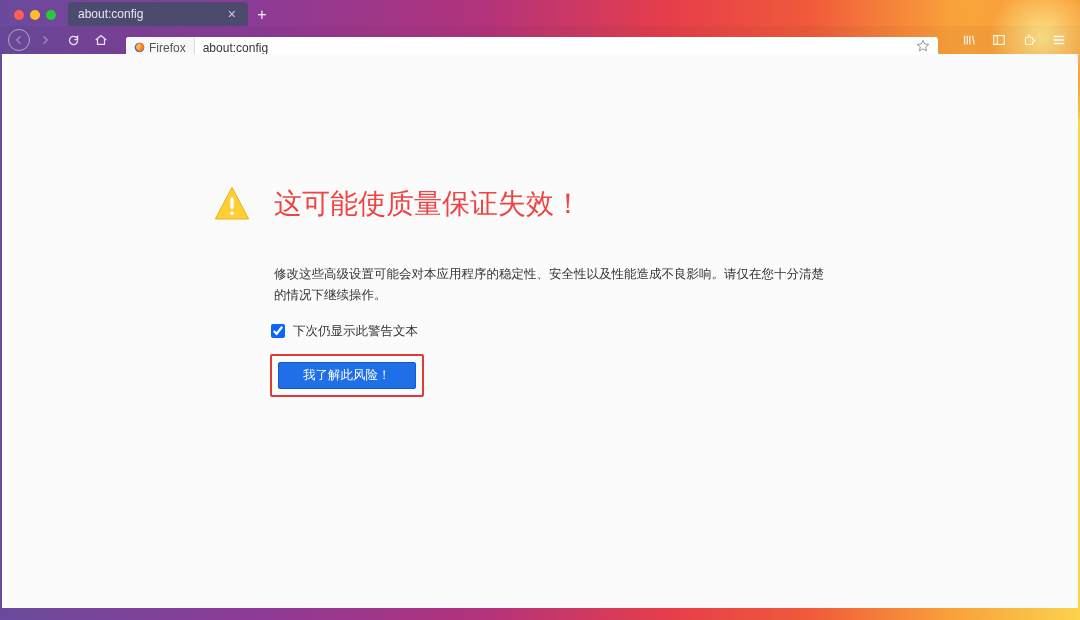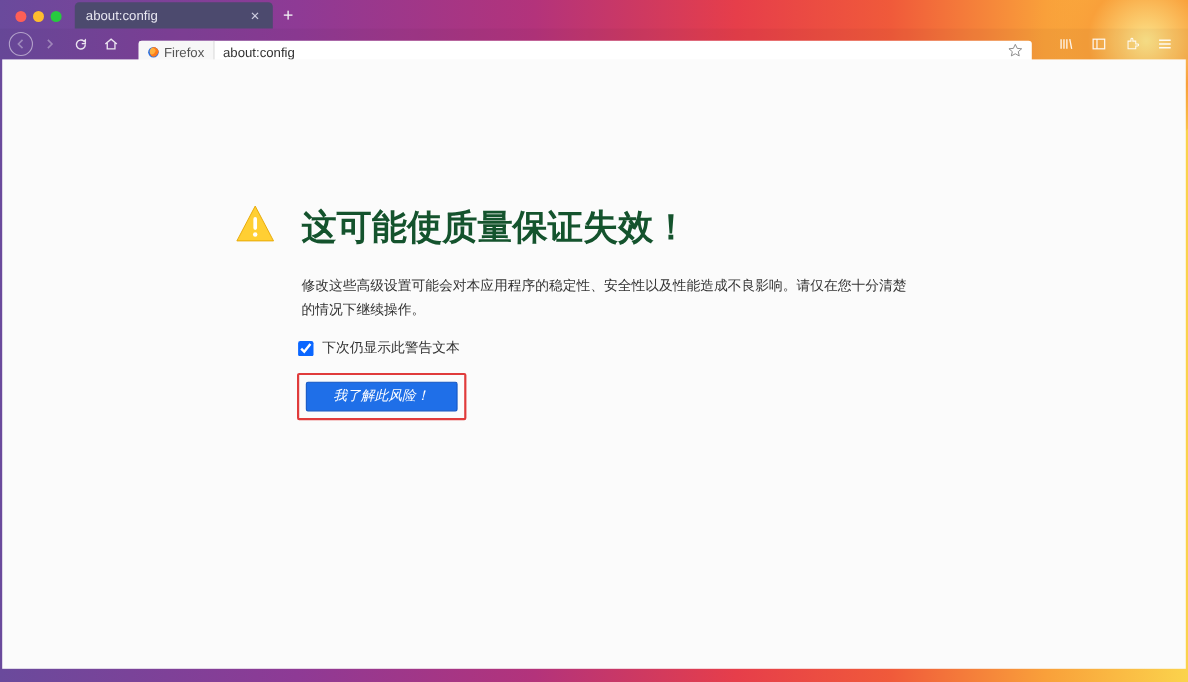--- a/index.html
+++ b/index.html
@@ -105,26 +105,26 @@
     position: absolute;
     left: 210px;
     top: 130px;
     width: 620px;
   }
   .warn-head { display: flex; align-items: flex-start; gap: 22px; }
   .warn-icon {
     width: 40px; height: 40px; flex: 0 0 40px;
   }
   .warn-title {
-    font-size: 32px; font-weight: 700; color: #14532d;
+    font-size: 28px; font-weight: 400; color: #ef4444;
     line-height: 1.4;
   }
   .warn-body {
     margin-left: 62px;
-    margin-top: 21px;
+    margin-top: 40px;
     font-size: 12.5px;
     color: #333;
     line-height: 1.7;
   }
   .warn-check {
     margin-left: 59px;
     margin-top: 16px;
     display: flex; align-items: center; gap: 8px;
     font-size: 12.5px; color: #333;
   }
@@ -140,21 +140,20 @@
     padding: 6px;
   }
   .accept-btn {
     background: #1f6fe8;
     color: #fff;
     border: 1px solid #1557c4;
     border-radius: 2px;
     font-size: 12.5px;
     padding: 4px 24px;
     cursor: pointer;
-    font-style: italic;
   }
   
   .page-frame { border: 0px solid transparent; }
   .corner-radius { border-radius: 0; overflow:hidden; width:1080px; height:620px; }
 </style>
 </head>
 <body>
 
 <div class="corner-radius page-frame">
   <div class="swirl"></div>

